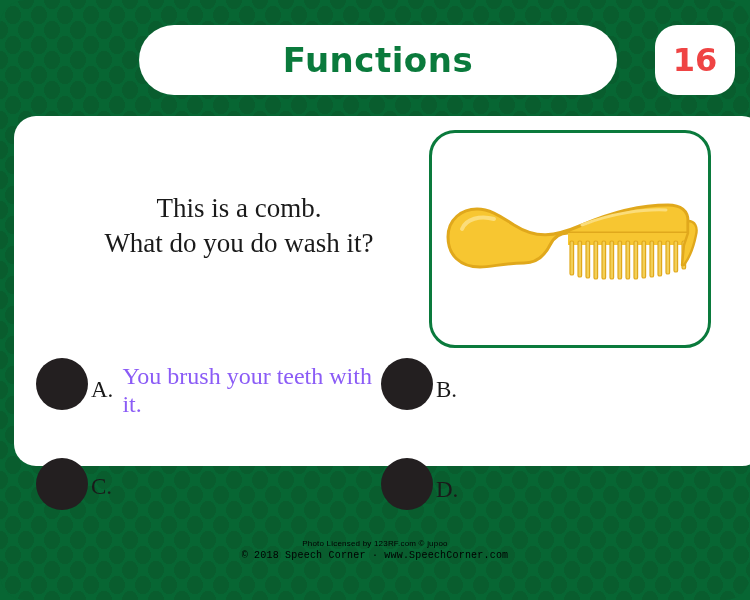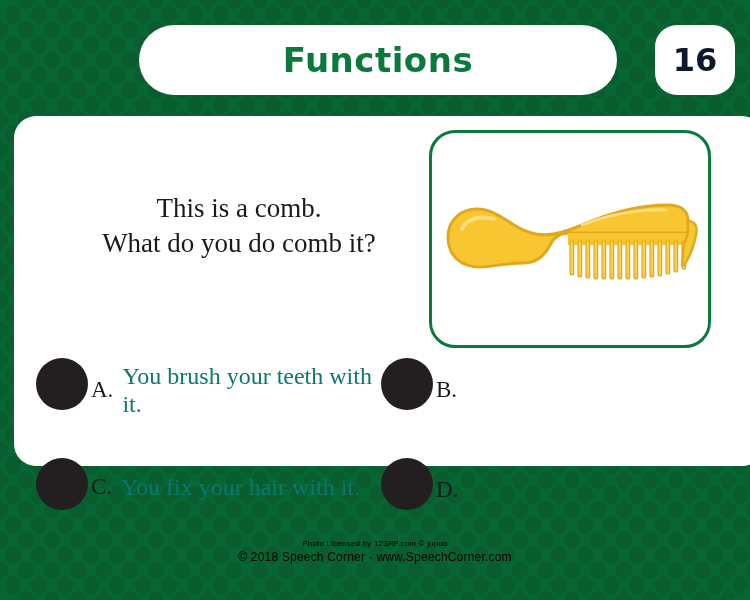--- a/index.html
+++ b/index.html
@@ -67,21 +67,21 @@
     top: 25px;
     width: 80px;
     height: 70px;
     background: #ffffff;
     border-radius: 22px;
     display: flex;
     align-items: center;
     justify-content: center;
   }
   #number-text {
-    color: #0f172a;
+    color: #ef4444;
     font-family: "DejaVu Sans", sans-serif;
     font-size: 32px;
     font-weight: bold;
     line-height: 1;
   }
 
   
   #card {
     position: absolute;
     left: 14px;
@@ -146,21 +146,21 @@
     font-family: "Liberation Serif", serif;
     font-size: 23px;
     color: #1a1a1a;
     margin-left: 3px;
     margin-top: 22px;
     line-height: 1;
   }
   .option-text {
     font-family: "Liberation Serif", serif;
     font-size: 24px;
-    color: #0f766e;
+    color: #8b5cf6;
     line-height: 1.18;
     margin-left: 9px;
     margin-top: 6px;
   }
   #option-c .option-letter { margin-top: 19px; }
   #option-c .option-text { margin-top: 17px; white-space: nowrap; }
 
   
   #footer {
     position: absolute;
@@ -170,22 +170,22 @@
     text-align: center;
     color: #000000;
   }
   #footer-line1 {
     font-family: "Liberation Sans", sans-serif;
     font-size: 8px;
     letter-spacing: 0.2px;
     line-height: 1.4;
   }
   #footer-line2 {
-    font-family: Liberation Sans, sans-serif;
-    font-size: 12px;
+    font-family: Liberation Mono, monospace;
+    font-size: 10px;
     letter-spacing: 0.2px;
     line-height: 1.4;
   }
 </style>
 </head>
 <body>
 
 <div id="page">
 
   <div id="pattern"></div>
@@ -196,21 +196,21 @@
     </div>
     <div id="number-badge">
       <span id="number-text">16</span>
     </div>
   </div>
 
   <div id="card">
 
     <div id="prompt">
       <span class="line">This is a comb.</span>
-      <span class="line">What do you do comb it?</span>
+      <span class="line">What do you do wash it?</span>
     </div>
 
     <div id="image-frame">
       <svg id="comb-svg" width="270" height="206" viewBox="0 0 270 206">
         <g>
 
           <path d="M16 104
                    C 16 86, 30 76, 45 76
                    C 60 76, 72 86, 82 92
                    C 104 106, 122 104, 150 92
@@ -259,21 +259,20 @@
     </div>
 
     <div class="option" id="option-b">
       <div class="option-bullet"></div>
       <div class="option-letter">B.</div>
     </div>
 
     <div class="option" id="option-c">
       <div class="option-bullet"></div>
       <div class="option-letter">C.</div>
-      <div class="option-text">You fix your hair with it.</div>
     </div>
 
     <div class="option" id="option-d">
       <div class="option-bullet"></div>
       <div class="option-letter">D.</div>
     </div>
 
     <div id="footer">
       <div id="footer-line1">Photo Licensed by 123RF.com © jupoo</div>
       <div id="footer-line2">© 2018 Speech Corner · www.SpeechCorner.com</div>

